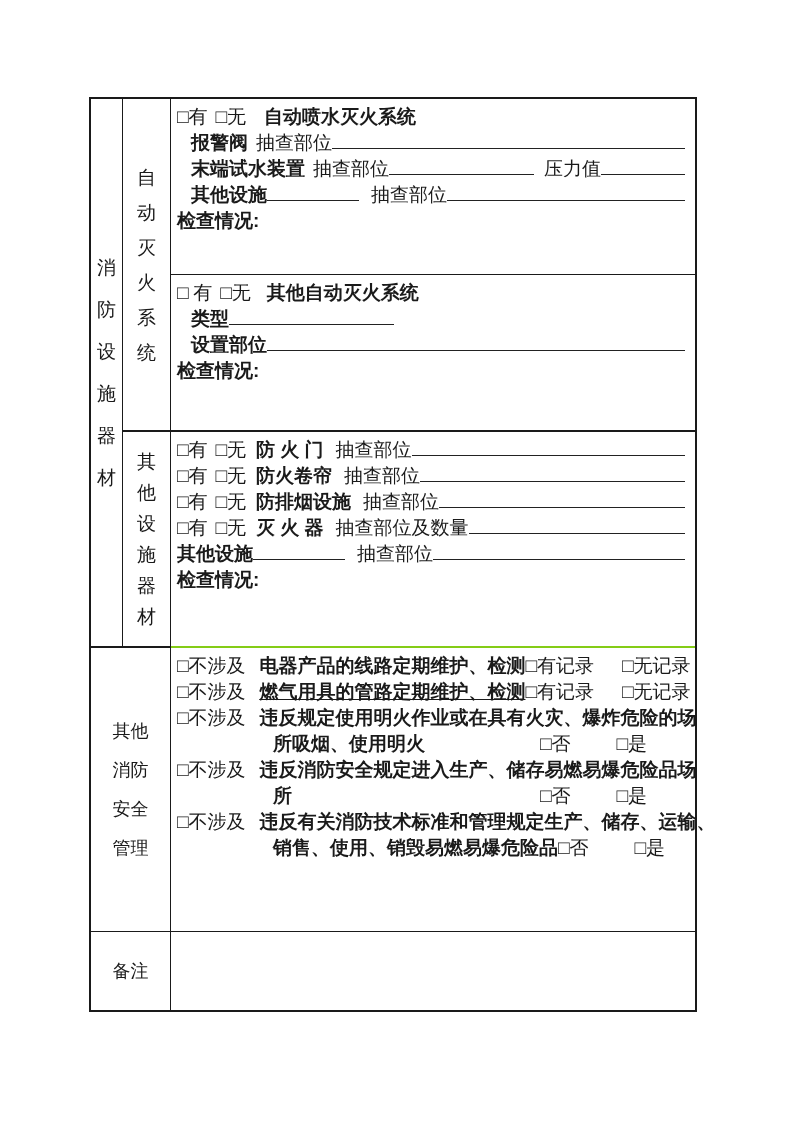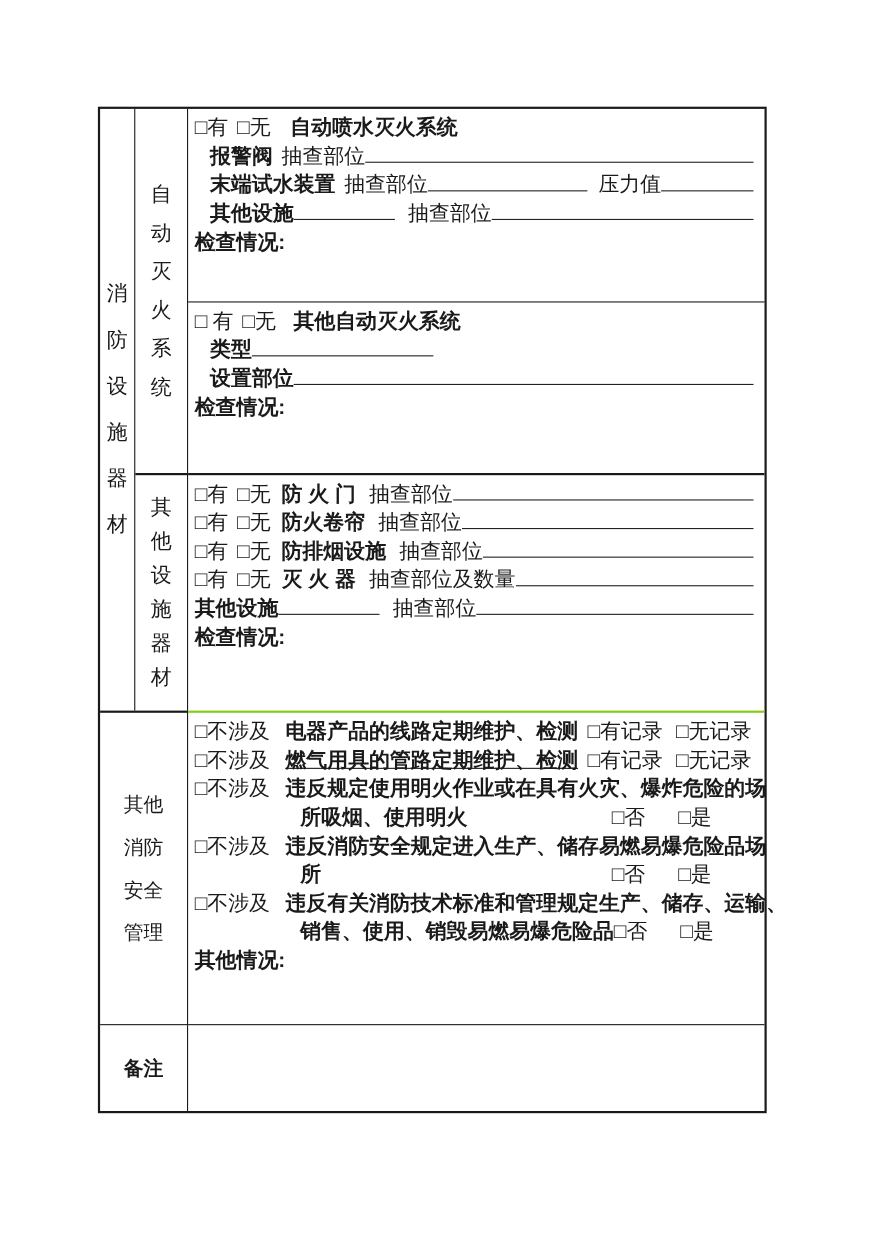--- a/index.html
+++ b/index.html
@@ -20,33 +20,33 @@
   .cell{box-sizing:border-box;min-width:0;min-height:0;}
   .label{
     display:flex;align-items:center;justify-content:center;
     text-align:center;white-space:pre-line;
     font-size:19px;font-weight:400;color:#1a1a1a;
   }
   .label-a{grid-area:1/1/4/2;border-right:1px solid #1a1a1a;line-height:42px;}
   .label-b1{grid-area:1/2/3/3;border-right:1px solid #1a1a1a;line-height:35px;}
   .label-b2{grid-area:3/2/4/3;border-right:1px solid #1a1a1a;border-top:2px solid #1a1a1a;line-height:31px;}
   .label-c{grid-area:4/1/5/3;border-right:1px solid #1a1a1a;border-top:2px solid #1a1a1a;border-bottom:1px solid #1a1a1a;line-height:39px;font-size:18px;text-align:center;}
-  .label-d{grid-area:5/1/6/3;border-right:1px solid #1a1a1a;line-height:22px;font-size:18px;font-weight:bold;}
+  .label-d{grid-area:5/1/6/3;border-right:1px solid #1a1a1a;line-height:22px;font-size:18px;}
   .content{padding:5px 10px 0 6px;font-size:19px;}
   .content-1{grid-area:1/3/2/4;border-bottom:1px solid #1a1a1a;}
   .content-2{grid-area:2/3/3/4;}
   .content-3{grid-area:3/3/4/4;border-top:2px solid #1a1a1a;}
   .content-4{grid-area:4/3/5/4;border-top:2px solid #84cc16;border-bottom:1px solid #1a1a1a;}
   .content-5{grid-area:5/3/6/4;}
   .line{display:flex;align-items:baseline;white-space:nowrap;min-height:26px;line-height:26px;}
   .reg-text{font-family:"Liberation Serif", serif;font-weight:400;}
   .bold-text{font-family:"Liberation Sans", sans-serif;font-weight:700;}
   .blank{display:inline-block;height:3px;border-bottom:1.5px solid #222;}
   .blank.fill{flex:1 1 auto;min-width:24px;}
-  .right-group{margin-left:auto;display:inline-flex;align-items:center;}
+  .right-group{margin-left:auto;display:inline-flex;align-items:center;gap:16px;}
 </style>
 </head>
 <body>
 
 <div class="page">
   <div class="ftable">
 
     <div class="cell label label-a">消
 防
 设
@@ -204,23 +204,20 @@
           <span class="reg-text">□不涉及</span>
           <span class="bold-text" style="margin-left: 14px;">违反有关消防技术标准和管理规定生产、储存、运输、</span>
         </div>
         <div class="line" style="padding-left: 96px;">
           <span class="bold-text">销售、使用、销毁易燃易爆危险品</span>
           <span class="right-group" style="margin-right: 38px;">
             <span class="reg-text">□否</span>
             <span class="reg-text" style="margin-left: 30px;">□是</span>
           </span>
         </div>
-        <div class="line">
-          <span class="bold-text">其他情况:</span>
-        </div>
       </div>
 
     <div class="cell label label-d">备注</div>
 
     <div class="cell content content-5"></div>
 
   </div>
 </div>
 
 </body></html>

